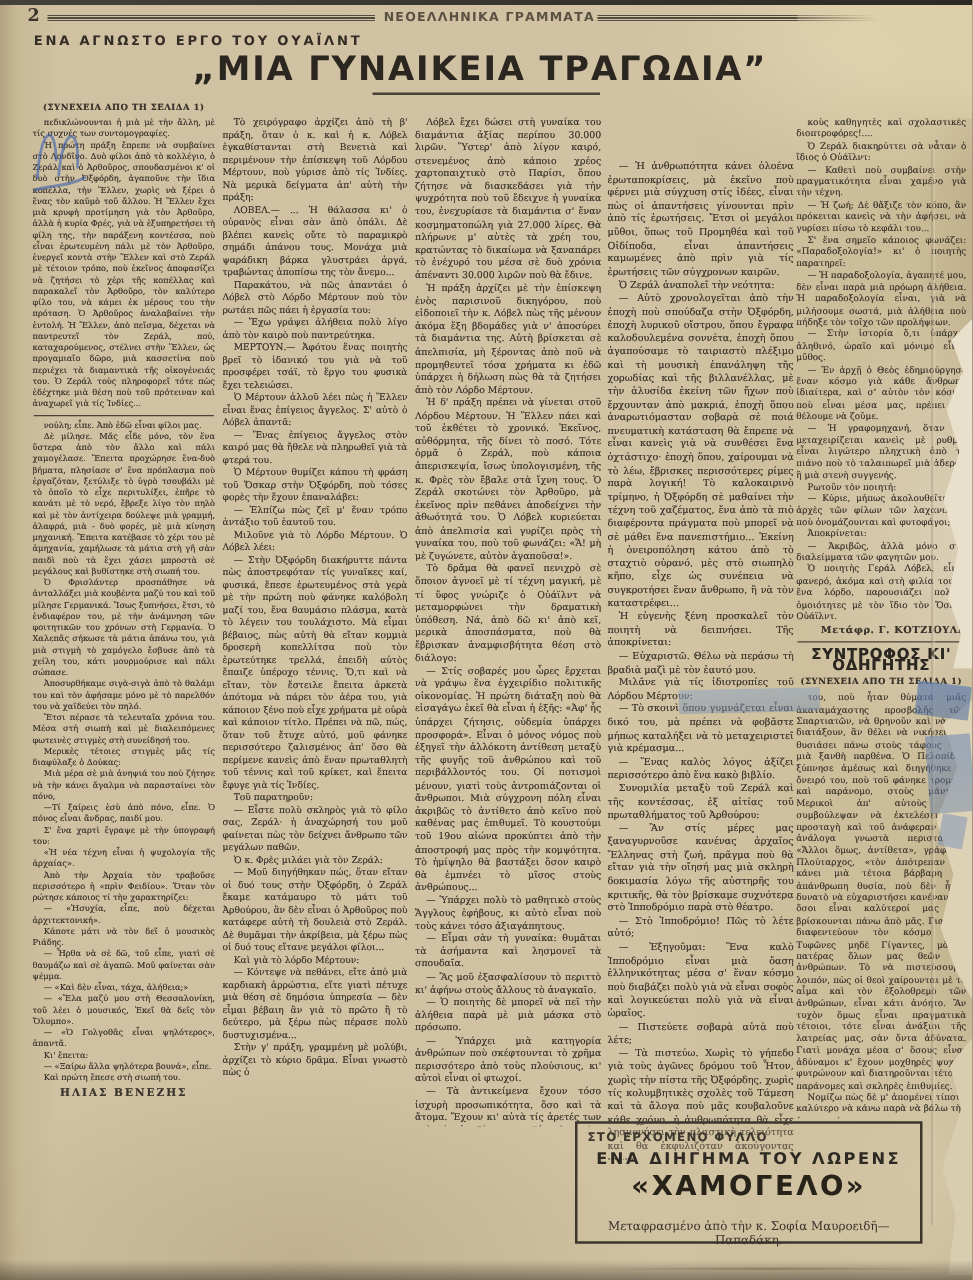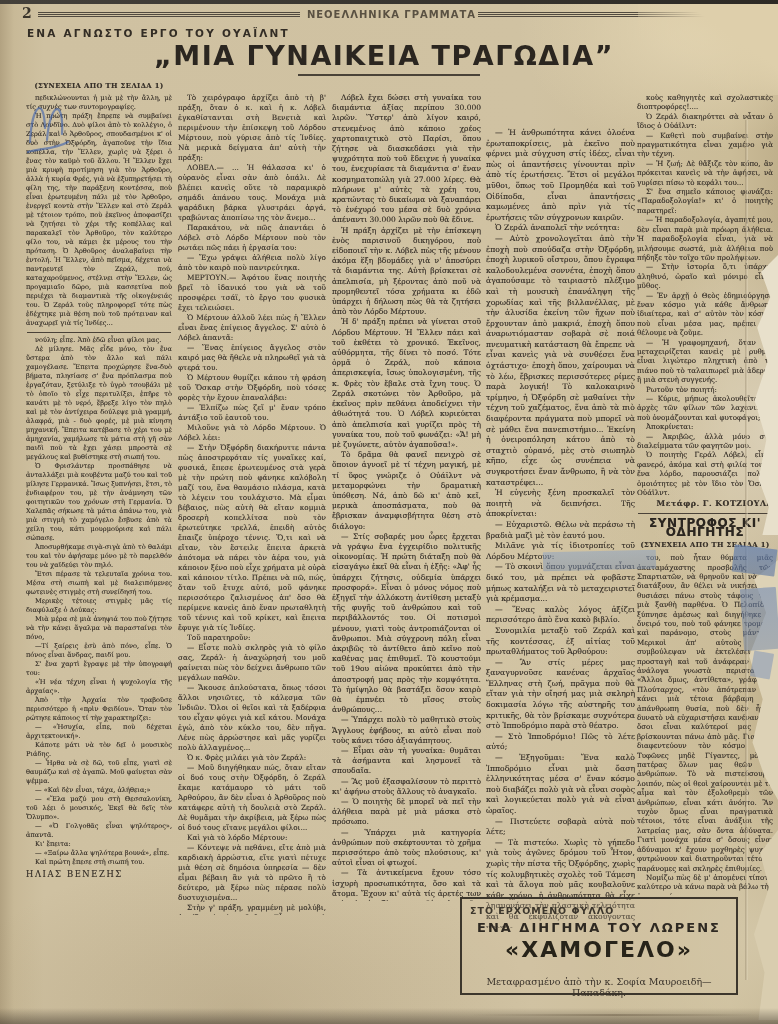--- a/index.html
+++ b/index.html
@@ -26,21 +26,21 @@
 
   .kicker{position:absolute;left:27px;top:27px;font-family:"DejaVu Sans",sans-serif;
     font-weight:bold;font-size:10.5px;letter-spacing:2.2px;color:#332d25;}
   .headline{position:absolute;left:0;right:10px;top:40px;margin:0;text-align:center;
     font-family:"DejaVu Sans",sans-serif;font-weight:bold;font-size:27px;letter-spacing:1.5px;color:#2b2620;}
   .headline-rule{position:absolute;left:298px;top:74px;width:182px;height:2px;background:#4a4338;}
 
   .col{position:absolute;overflow:hidden;text-align:justify;z-index:2;}
   .col p{margin:0;text-indent:9px;text-align:justify;text-shadow:0 0 .4px rgba(58,51,43,.55);}
   .col .note{text-indent:0;text-align:center;font-size:6.8px;font-weight:bold;letter-spacing:.4px;margin-bottom:3px;}
-  .col .sig{text-indent:0;font-weight:normal;font-size:8.4px;letter-spacing:1.6px;margin-top:3px;}
+  .col .sig{text-indent:0;text-align:center;font-weight:bold;font-size:8.4px;letter-spacing:1.6px;margin-top:3px;}
   .col .sigright{text-indent:0;text-align:right;font-weight:bold;font-size:7.8px;letter-spacing:.5px;margin-top:2px;}
   .col .head{text-indent:0;text-align:center;font-family:"DejaVu Sans",sans-serif;font-weight:bold;
     font-size:12px;letter-spacing:.6px;margin:5px 0 3px;color:#2b2620;}
   .col .rule{border-top:1px solid #4a4238;margin:4px 1px 3px;height:0;}
   .c1{left:26px;top:82px;width:146px;height:806px;font-size:6.6px;line-height:9.0px;}
   .c2{left:178px;top:93px;width:148px;height:822px;font-size:7.3px;line-height:10.0px;}
   .c3{left:332px;top:93px;width:149px;height:808px;font-size:7.5px;line-height:10.2px;}
   .c4{left:486px;top:93px;width:149px;height:800px;font-size:7.7px;line-height:10.6px;margin-top:35px;}
   .c5{left:637px;top:93px;width:136px;height:802px;font-size:7.1px;line-height:9.4px;}
 
@@ -129,21 +129,20 @@
       <p class="p">— Ἔχω γράψει ἀλήθεια πολὺ λίγο ἀπὸ τὸν καιρὸ ποὺ παντρεύτηκα.</p>
       <p class="p">ΜΕΡΤΟΥΝ.— Ἀφότου ἕνας ποιητὴς βρεῖ τὸ ἰδανικό του γιὰ νὰ τοῦ προσφέρει τσάϊ, τὸ ἔργο του φυσικὰ ἔχει τελειώσει.</p>
       <p class="p">Ὁ Μέρτουν ἀλλοῦ λέει πὼς ἡ Ἕλλεν εἶναι ἕνας ἐπίγειος ἄγγελος. Σ' αὐτὸ ὁ Λόβελ ἀπαντᾶ:</p>
       <p class="p">— Ἕνας ἐπίγειος ἄγγελος στὸν καιρό μας θὰ ἤθελε νὰ πληρωθεῖ γιὰ τὰ φτερά του.</p>
       <p class="p">Ὁ Μέρτουν θυμίζει κάπου τὴ φράση τοῦ Ὄσκαρ στὴν Ὀξφόρδη, ποὺ τόσες φορὲς τὴν ἔχουν ἐπαναλάβει:</p>
       <p class="p">— Ἐλπίζω πὼς ζεῖ μ' ἕναν τρόπο ἀντάξιο τοῦ ἑαυτοῦ του.</p>
       <p class="p">Μιλοῦνε γιὰ τὸ Λόρδο Μέρτουν. Ὁ Λόβελ λέει:</p>
       <p class="p">— Στὴν Ὀξφόρδη διακήρυττε πάντα πὼς ἀποστρεφόταν τίς γυναῖκες καί, φυσικά, ἔπεσε ἐρωτευμένος στὰ γερὰ μὲ τὴν πρώτη ποὺ φάνηκε καλόβολη μαζί του, ἕνα θαυμάσιο πλάσμα, κατὰ τὸ λέγειν του τουλάχιστο. Μὰ εἶμαι βέβαιος, πὼς αὐτὴ θὰ εἴταν κομμιὰ δροσερὴ κοπελλίτσα ποὺ τὸν ἐρωτεύτηκε τρελλά, ἐπειδὴ αὐτὸς ἔπαιζε ὑπέροχο τέννις. Ὅ,τι καὶ νὰ εἴταν, τὸν ἔστειλε ἔπειτα ἀρκετὰ ἀπότομα νὰ πάρει τὸν ἀέρα του, γιὰ κάποιον ξένο ποὺ εἶχε χρήματα μὲ οὐρὰ καὶ κάποιον τίτλο. Πρέπει νὰ πῶ, πώς, ὅταν τοῦ ἔτυχε αὐτό, μοῦ φάνηκε περισσότερο ζαλισμένος ἀπ' ὅσο θὰ περίμενε κανεὶς ἀπὸ ἕναν πρωταθλητὴ τοῦ τέννις καὶ τοῦ κρίκετ, καὶ ἔπειτα ἔφυγε γιὰ τίς Ἰνδίες.</p>
       <p class="p">Τοῦ παρατηροῦν:</p>
       <p class="p">— Εἶστε πολὺ σκληρὸς γιὰ τὸ φίλο σας, Ζεράλ· ἡ ἀναχώρησή του μοῦ φαίνεται πὼς τὸν δείχνει ἄνθρωπο τῶν μεγάλων παθῶν.</p>
-      <p class="p">— Ἄκουσε ἁπλούστατα, ὅπως τόσοι ἄλλοι νησιῶτες, τὸ κάλεσμα τῶν Ἰνδιῶν. Ὅλοι οἱ θεῖοι καὶ τὰ ξαδέρφια του εἶχαν φύγει γιὰ κεῖ κάτου. Μονάχα ἐγώ, ἀπὸ τὸν κύκλο του, δὲν πῆγα. Λένε πὼς ἀρρώστησε καὶ μᾶς γυρίζει πολὺ ἀλλαγμένος...</p>
       <p class="p">Ὁ κ. Φρὲς μιλάει γιὰ τὸν Ζεράλ:</p>
       <p class="p">— Μοῦ διηγήθηκαν πώς, ὅταν εἴταν οἱ δυό τους στὴν Ὀξφόρδη, ὁ Ζεράλ ἔκαμε κατάμαυρο τὸ μάτι τοῦ Ἀρθούρου, ἂν δὲν εἶναι ὁ Ἀρθοῦρος ποὺ κατάφερε αὐτὴ τὴ δουλειὰ στὸ Ζεράλ. Δὲ θυμᾶμαι τὴν ἀκρίβεια, μὰ ξέρω πὼς οἱ δυό τους εἴτανε μεγάλοι φίλοι...</p>
       <p class="p">Καὶ γιὰ τὸ λόρδο Μέρτουν:</p>
       <p class="p">— Κόντεψε νὰ πεθάνει, εἴτε ἀπὸ μιὰ καρδιακὴ ἀρρώστια, εἴτε γιατὶ πέτυχε μιὰ θέση σὲ δημόσια ὑπηρεσία — δὲν εἶμαι βέβαιη ἂν γιὰ τὸ πρῶτο ἢ τὸ δεύτερο, μὰ ξέρω πὼς πέρασε πολὺ δυστυχισμένα...</p>
       <p class="p">Στὴν γ' πράξη, γραμμένη μὲ μολύβι, ἀρχίζει τὸ κύριο δρᾶμα. Εἶναι γνωστὸ πὼς ὁ</p>
     </div>
   <div class="col c3">
       <p class="p">Λόβελ ἔχει δώσει στὴ γυναίκα του διαμάντια ἀξίας περίπου 30.000 λιρῶν. Ὕστερ' ἀπὸ λίγον καιρό, στενεμένος ἀπὸ κάποιο χρέος χαρτοπαιχτικὸ στὸ Παρίσι, ὅπου ζήτησε νὰ διασκεδάσει γιὰ τὴν ψυχρότητα ποὺ τοῦ ἔδειχνε ἡ γυναίκα του, ἐνεχυρίασε τὰ διαμάντια σ' ἕναν κοσμηματοπώλη γιὰ 27.000 λίρες. Θὰ πλήρωνε μ' αὐτὲς τὰ χρέη του, κρατώντας τὸ δικαίωμα νὰ ξαναπάρει τὸ ἐνέχυρό του μέσα σὲ δυὸ χρόνια ἀπέναντι 30.000 λιρῶν ποὺ θὰ ἔδινε.</p>
       <p class="p">Ἡ πράξη ἀρχίζει μὲ τὴν ἐπίσκεψη ἑνὸς παρισινοῦ δικηγόρου, ποὺ εἰδοποιεῖ τὴν κ. Λόβελ πὼς τῆς μένουν ἀκόμα ἕξη βδομάδες γιὰ ν' ἀποσύρει τὰ διαμάντια της. Αὐτὴ βρίσκεται σὲ ἀπελπισία, μὴ ξέροντας ἀπὸ ποῦ νὰ προμηθευτεῖ τόσα χρήματα κι ἐδῶ ὑπάρχει ἡ δήλωση πὼς θὰ τὰ ζητήσει ἀπὸ τὸν Λόρδο Μέρτουν.</p>
       <p class="p">Ἡ δ' πράξη πρέπει νὰ γίνεται στοῦ Λόρδου Μέρτουν. Ἡ Ἕλλεν πάει καὶ τοῦ ἐκθέτει τὸ χρονικό. Ἐκεῖνος, αὐθόρμητα, τῆς δίνει τὸ ποσό. Τότε ὁρμᾶ ὁ Ζεράλ, ποὺ κάποια ἀπερισκεψία, ἴσως ὑπολογισμένη, τῆς κ. Φρὲς τὸν ἔβαλε στὰ ἴχνη τους. Ὁ Ζεράλ σκοτώνει τὸν Ἀρθοῦρο, μὰ ἐκεῖνος πρὶν πεθάνει ἀποδείχνει τὴν ἀθωότητά του. Ὁ Λόβελ κυριεύεται ἀπὸ ἀπελπισία καὶ γυρίζει πρὸς τὴ γυναίκα του, ποὺ τοῦ φωνάζει: «Ἄ! μὴ μὲ ζυγώνετε, αὐτὸν ἀγαποῦσα!».</p>

